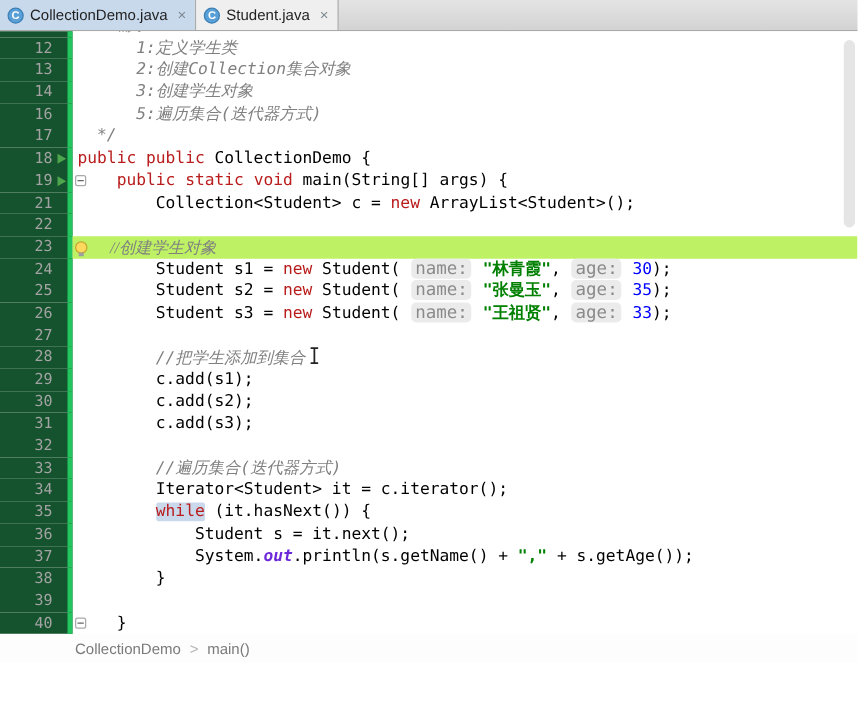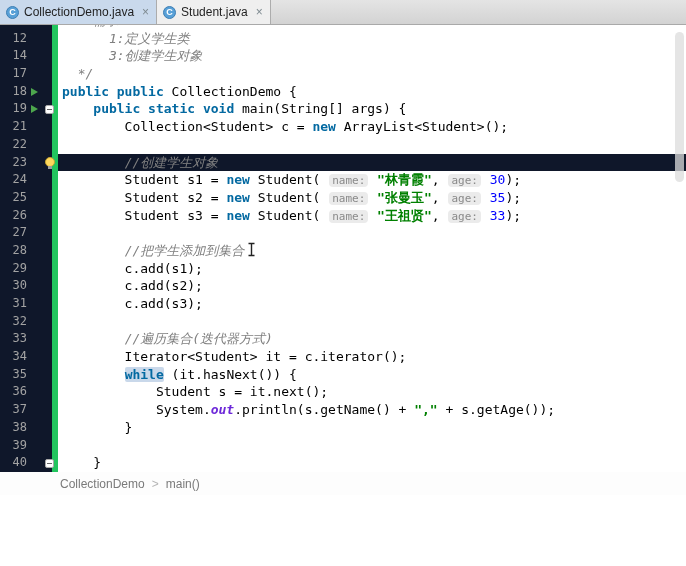--- a/index.html
+++ b/index.html
@@ -40,21 +40,21 @@
     position: absolute; top: 25px; left: 0; right: 0; bottom: 0;
     background: #fff; overflow: hidden;
   }
   .row {
     display: flex; height: 17.7px; line-height: 17.7px;
     font-family: "DejaVu Sans Mono", monospace; font-size: 13px;
   }
   .row.clipped { margin-top: -13px; }
   .gutter {
     width: 58px; flex: none; display: flex;
-    background: #0f172a; border-right: 6px solid #22c55e;
+    background: #14532d; border-right: 4px solid #22c55e; padding-left: 15px;
   }
   .lnum {
     width: 27px; flex: none; text-align: right;
     color: #A3A3A3; font-size: 12px;
   }
   .gslot { width: 15px; flex: none; display: flex; align-items: center; justify-content: center; }
   .run {
     width: 0; height: 0;
     border-left: 7px solid #4DA64D;
     border-top: 4.5px solid transparent;
@@ -68,32 +68,32 @@
     content: ""; position: absolute; left: 1px; right: 1px; top: 3px; height: 1px; background: #666;
   }
   .bulb {
     width: 10px; height: 10px; border-radius: 50%;
     background: #FFD95E; border: 1px solid #C8A430; position: relative;
   }
   .bulb::after {
     content: ""; position: absolute; bottom: -3px; left: 2px; width: 4px; height: 3px; background: #9E9E9E;
   }
   .code { flex: 1; white-space: pre; color: #000; padding-left: 4px; }
-  .row.hl .code { background: #0f172a; }
+  .row.hl .code { background: #bef264; font-family: Liberation Serif, serif; }
 
   
   .tok-p  { color: #000000; }
-  .tok-k  { color: #0369a1; font-weight: bold; }
+  .tok-k  { color: #b91c1c; font-weight: normal; }
   .tok-c  { color: #808080; font-style: italic; }
   .tok-bc { color: #808080; font-style: italic; text-align: right; }
   .tok-s  { color: #008000; font-weight: bold; }
   .tok-n  { color: #0000FF; }
   .tok-h  {
     color: #8A8A8A; background: #EBEBEB; border-radius: 4px;
-    padding: 0 3px; font-size: 11px; margin: 0 1px;
+    padding: 0 3px; font-size: 14px; margin: 0 1px;
   }
   .tok-f  { color: #6d28d9; font-weight: bold; font-style: italic; }
   .tok-occ { background: #C9D8EA; border-radius: 2px; }
 
   .ibeam { display: inline-block; margin-left: 3px; vertical-align: -2px; }
 
   
   .breadcrumbs {
     height: 23px; background: #FDFDFD;
     font-size: 12px; color: #7A7A7A;
@@ -140,25 +140,41 @@
       <div class="row">
         <div class="gutter">
           <span class="lnum">12</span>
           <span class="gslot"></span>
           <span class="gslot"></span>
         </div>
         <div class="code"><span class="tok-bc">      1:定义学生类</span></div>
       </div>
       <div class="row">
         <div class="gutter">
+          <span class="lnum">13</span>
+          <span class="gslot"></span>
+          <span class="gslot"></span>
+        </div>
+        <div class="code"><span class="tok-bc">      2:创建Collection集合对象</span></div>
+      </div>
+      <div class="row">
+        <div class="gutter">
           <span class="lnum">14</span>
           <span class="gslot"></span>
           <span class="gslot"></span>
         </div>
         <div class="code"><span class="tok-bc">      3:创建学生对象</span></div>
+      </div>
+      <div class="row">
+        <div class="gutter">
+          <span class="lnum">16</span>
+          <span class="gslot"></span>
+          <span class="gslot"></span>
+        </div>
+        <div class="code"><span class="tok-bc">      5:遍历集合(迭代器方式)</span></div>
       </div>
       <div class="row">
         <div class="gutter">
           <span class="lnum">17</span>
           <span class="gslot"></span>
           <span class="gslot"></span>
         </div>
         <div class="code"><span class="tok-bc">  */</span></div>
       </div>
       <div class="row">

